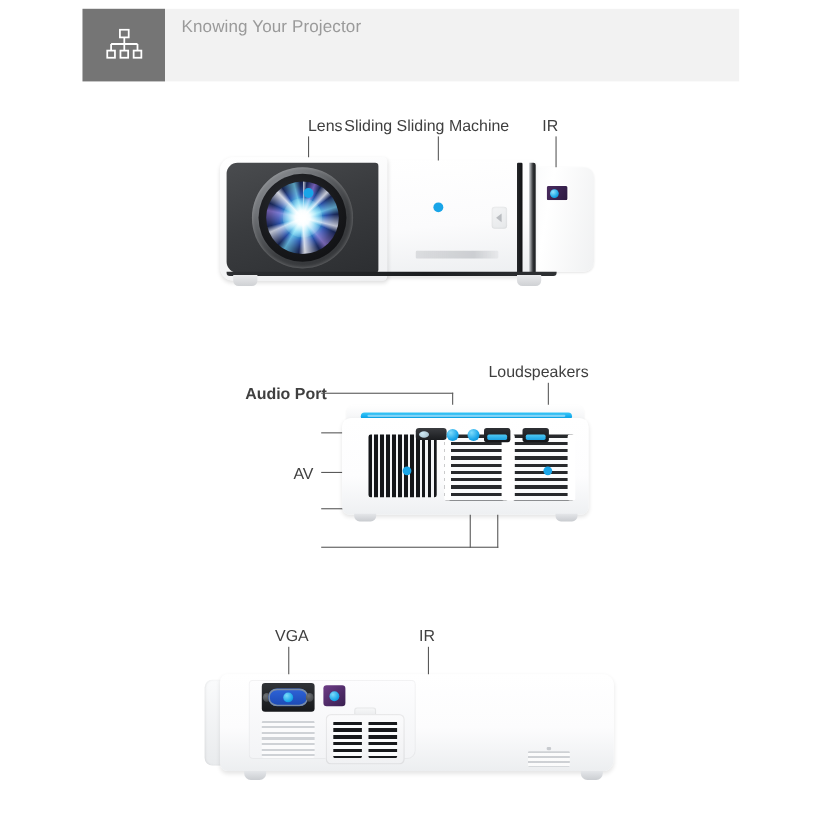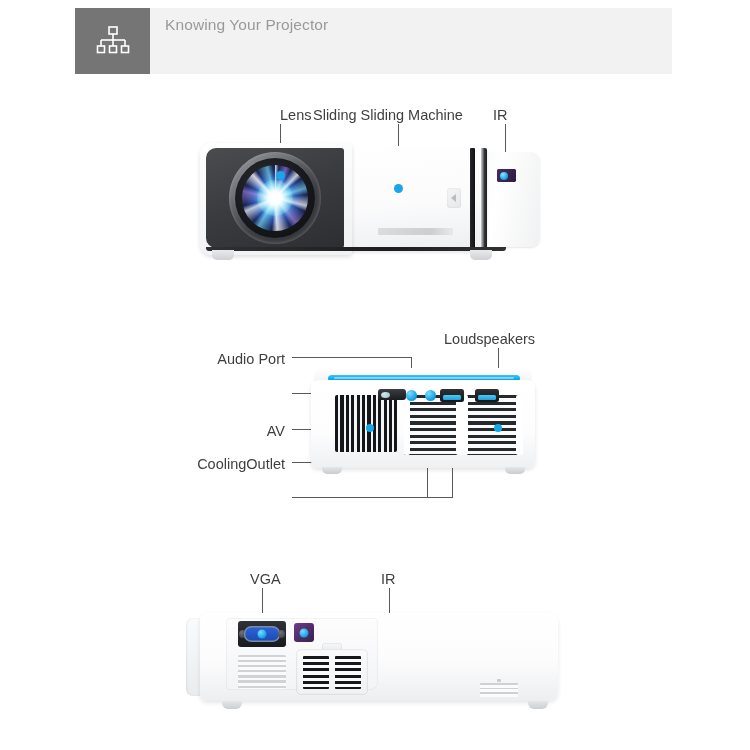--- a/index.html
+++ b/index.html
@@ -476,23 +476,22 @@
     <div class="p1-baseline"></div>
     <div class="p1-foot" style="left:212px; top:250px;"></div>
     <div class="p1-foot" style="left:470px; top:250px;"></div>
 
     <div class="dot" style="left:276px; top:171px; width:9px; height:9px;"></div>
     <div class="dot" style="left:394px; top:184px; width:9px; height:9px;"></div>
   </div>
 
   <div id="fig2">
 
-    <div class="lbl r" style="left:100px; top:52px; width:185px;">Audio Port</div>
+    <div class="lbl r" style="left:112px; top:52px; width:185px;font-weight:bold;">Audio Port</div>
     <div class="lbl r" style="left:100px; top:124px; width:185px;">AV</div>
-    <div class="lbl r" style="left:100px; top:157px; width:185px;">CoolingOutlet</div>
 
     <div class="lbl" style="left:444px; top:32px;">Loudspeakers</div>
 
     <div class="leader h" style="left:292px; top:57px; width:120px;"></div>
     <div class="leader v" style="left:411px; top:57px; height:33px;"></div>
 
     <div class="leader h" style="left:292px; top:93px; width:86px;"></div>
 
     <div class="leader h" style="left:292px; top:129px; width:139px;"></div>
     <div class="leader v" style="left:430px; top:93px; height:37px;"></div>

